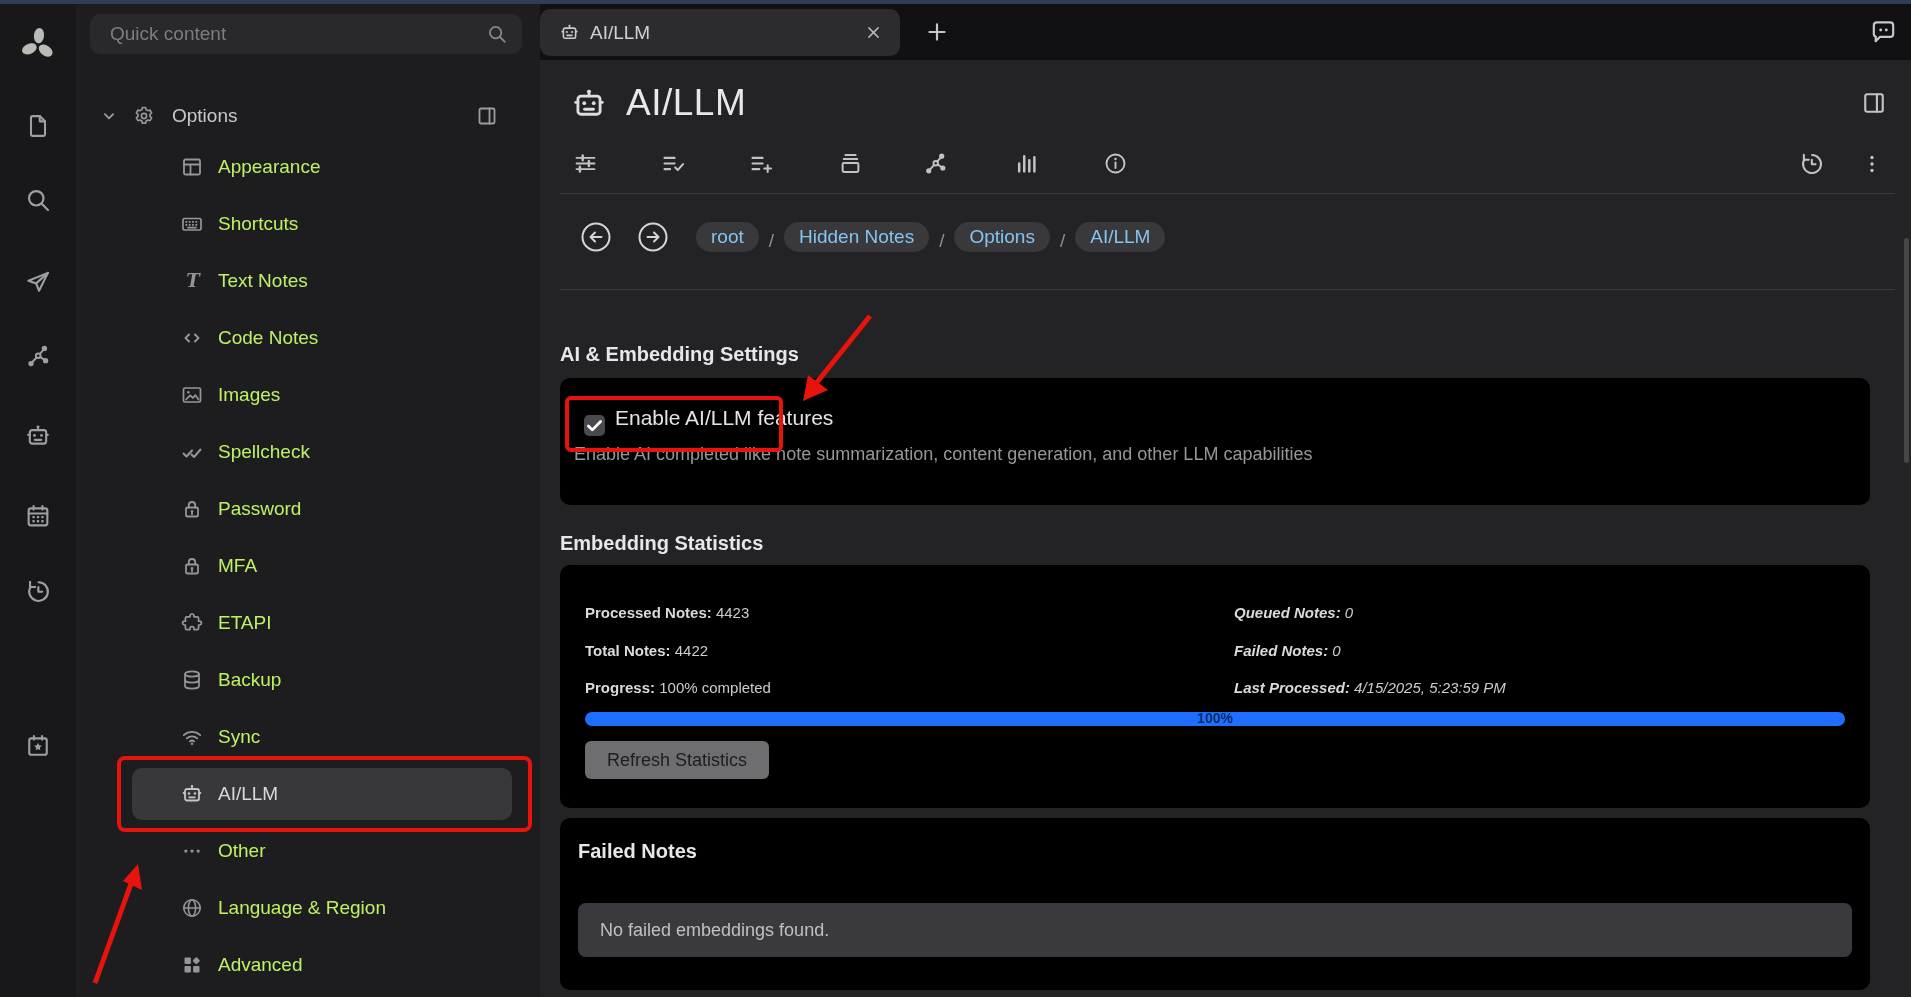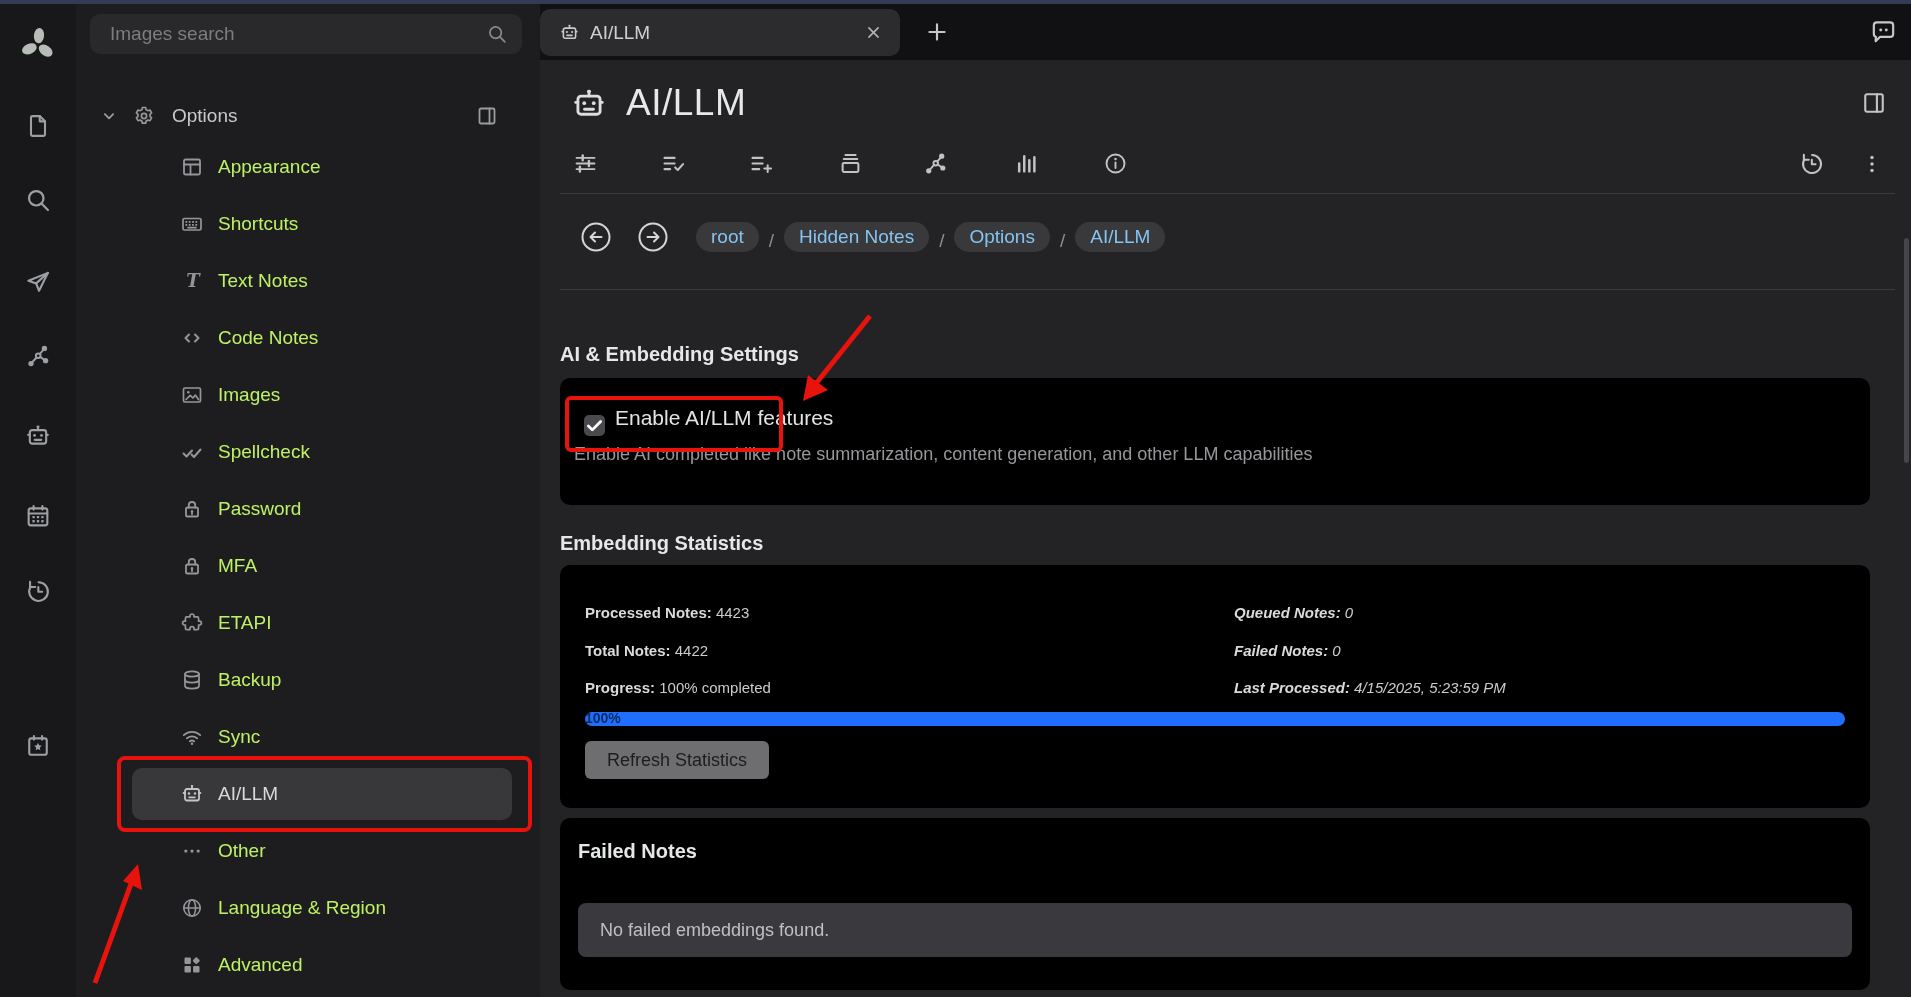--- a/index.html
+++ b/index.html
@@ -72,21 +72,21 @@
   #cb { position:absolute; left:24px; top:37px; width:21px; height:21px; background:#4a4a4e; border-radius:5px; cursor:pointer; }
   #cb-label { position:absolute; left:55px; top:28px; font-size:21px; color:#e3e4e6; cursor:pointer; }
   #cb-desc { position:absolute; left:14px; top:66px; font-size:18px; color:#97979b; }
   #red-box-cb { left:25px; top:336px; width:218px; height:56px; border-radius:6px; }
 
   #card-stats { top:505px; height:243px; }
   .stat { position:absolute; font-size:15px; color:#caccce; white-space:nowrap; }
   .stat b { color:#d9dadc; font-weight:700; }
   .stat.l { left:25px; } .stat.r { left:674px;font-style:italic; }
   #pbar { position:absolute; left:25px; top:147px; width:1260px; height:14px; background:#1f6eff; border-radius:7px; }
-  #pbar span { position:absolute; left:0; width:100%; top:-1px; font-size:14px; font-weight:700; color:#0d2a5e; line-height:15px; }
+  #pbar span { position:absolute; left:0; width:100%; text-align:center; top:-1px; font-size:14px; font-weight:700; color:#0d2a5e; line-height:15px; }
   #refresh-btn { position:absolute; left:25px; top:176px; height:38px; padding:0 22px; background:#6e6e71; color:#1d1d1f;
                  font-size:18px; font-family:"Liberation Sans",sans-serif; border:none; border-radius:6px; cursor:pointer;
                  box-shadow:0 2px 3px rgba(0,0,0,.45); }
 
   #card-failed { top:758px; height:172px; }
   #failed-h { position:absolute; left:18px; top:22px; font-size:20px; font-weight:700; color:#e6e7e9; }
   #empty-box { position:absolute; left:18px; top:85px; width:1274px; height:54px; background:#3a3a3e; border-radius:8px; }
   #empty-box span { position:absolute; left:22px; line-height:54px; font-size:18px; color:#bfc0c3; }
 
   #scroll-thumb { position:absolute; right:2px; top:234px; width:5px; height:225px; background:#45454a; border-radius:3px; cursor:pointer; }
@@ -168,21 +168,21 @@
       <svg viewBox="0 0 24 24" fill="none" stroke="currentColor" stroke-linecap="round" stroke-linejoin="round" stroke-width="1.8">
         <rect x="4.5" y="5.5" width="15" height="14" rx="1.8"></rect>
         <path d="M8.5 3.5v3M15.5 3.5v3"></path>
         <path fill="currentColor" stroke="none" d="M12 9.3l1 2.1 2.3.3-1.7 1.6.4 2.3-2-1.1-2 1.1.4-2.3-1.7-1.6 2.3-.3z"></path>
       </svg>
     </span>
 </div>
 
 <div id="sidebar">
   <div id="search-box">
-    <span class="ph">Images search</span>
+    <span class="ph">Quick content</span>
     <span class="sic">
         <svg viewBox="0 0 24 24" fill="none" stroke="currentColor" stroke-linecap="round" stroke-linejoin="round" stroke-width="1.9">
           <circle cx="10.5" cy="10.5" r="6.2"></circle>
           <path d="M15.2 15.2L20.5 20.5"></path>
         </svg>
       </span>
   </div>
 
   <div class="trow" id="row-options" style="top:92px">
     <span class="chev">

